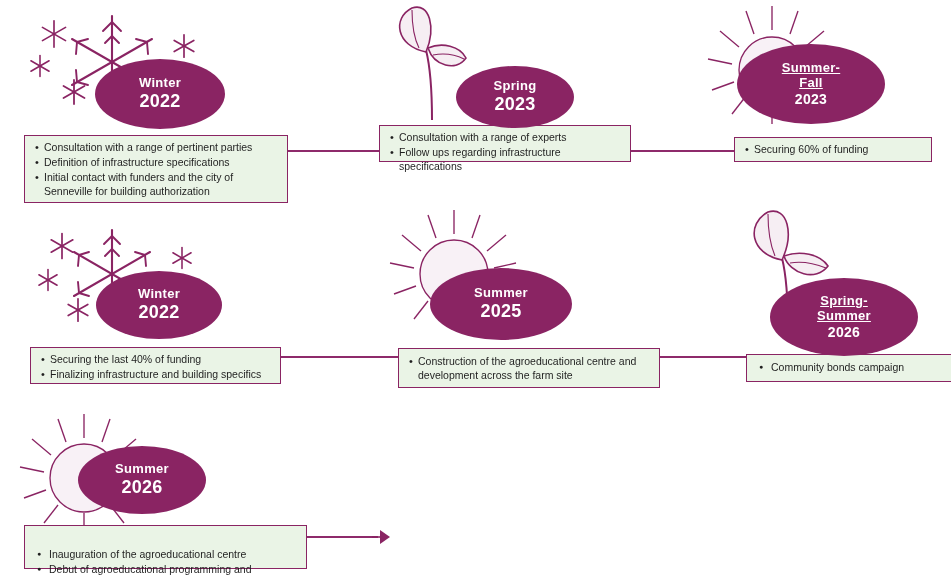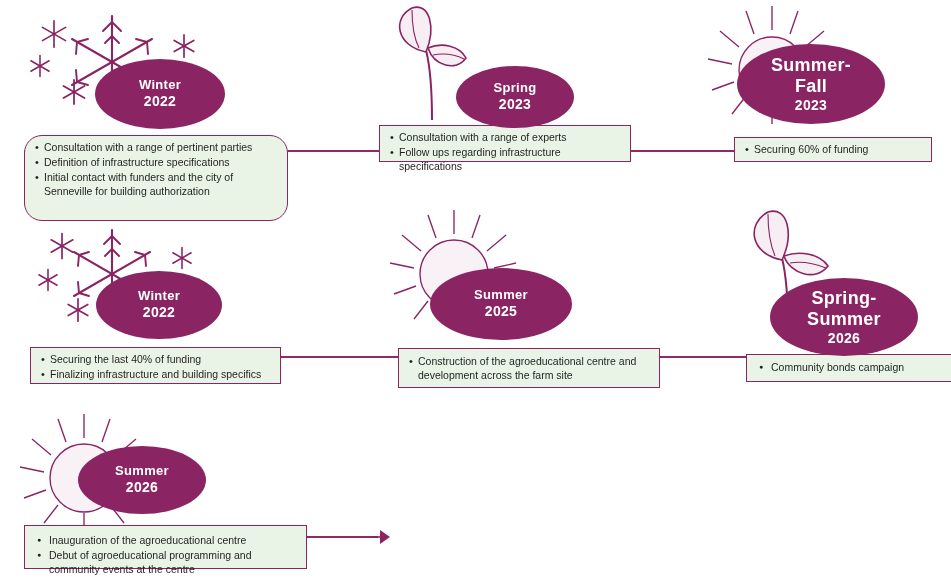--- a/index.html
+++ b/index.html
@@ -49,22 +49,22 @@
     flex-direction: column;
     align-items: center;
     justify-content: center;
     text-align: center;
     font-weight: bold;
     line-height: 1.15;
     letter-spacing: .3px;
     z-index: 6;
   }
   .badge .season { font-size: 13px; }
-  .badge .year { font-size: 14px; }
-  .badge.small .season { font-size: 18px; }
+  .badge .year { font-size: 18px; }
+  .badge.small .season { font-size: 13px; text-decoration: underline; }
   .badge.small .year { font-size: 14px; }
 
   
   .note {
     position: absolute;
     background: #eaf4e6;
     border: 1px solid #8a2463;
     box-sizing: border-box;
     padding: 5px 8px 6px 8px;
     font-size: 10.5px;
@@ -213,21 +213,21 @@
     <div class="badge" style="left:456px; top:66px; width:118px; height:62px;">
       <span class="season">Spring</span>
       <span class="year">2023</span>
     </div>
 
     <div class="badge small" style="left:737px; top:44px; width:148px; height:80px;">
       <span class="season" style="max-width:96px;">Summer-<br>Fall</span>
       <span class="year">2023</span>
     </div>
 
-    <div class="note" style="left:24px; top:135px; width:264px; height:86px;border-radius:18px;">
+    <div class="note" style="left:24px; top:135px; width:264px; height:68px;">
       <ul>
         <li>Consultation with a range of pertinent parties</li>
         <li>Definition of infrastructure specifications</li>
         <li>Initial contact with funders and the city of Senneville for building authorization</li>
       </ul>
     </div>
 
     <div class="note" style="left:379px; top:125px; width:252px; height:37px;">
       <ul>
         <li>Consultation with a range of experts</li>
@@ -395,21 +395,21 @@
         <path d="M2 10 L16 10" stroke="#8a2463" stroke-width="1.6"></path>
         <path d="M10 3 L20 10 L10 17 Z" fill="#8a2463"></path>
       </svg>
     </div>
 
     <div class="badge" style="left:78px; top:54px; width:128px; height:68px;">
       <span class="season">Summer</span>
       <span class="year">2026</span>
     </div>
 
-    <div class="note dot" style="left:24px; top:133px; width:283px; height:44px; padding-top:8px;">
+    <div class="note dot" style="left:24px; top:133px; width:283px; height:44px; padding-top:22px;">
       <ul>
         <li>Inauguration of the agroeducational centre</li>
         <li>Debut of agroeducational programming and community events at the centre</li>
       </ul>
     </div>
   </div>
 
 </div>
 
 </body></html>

